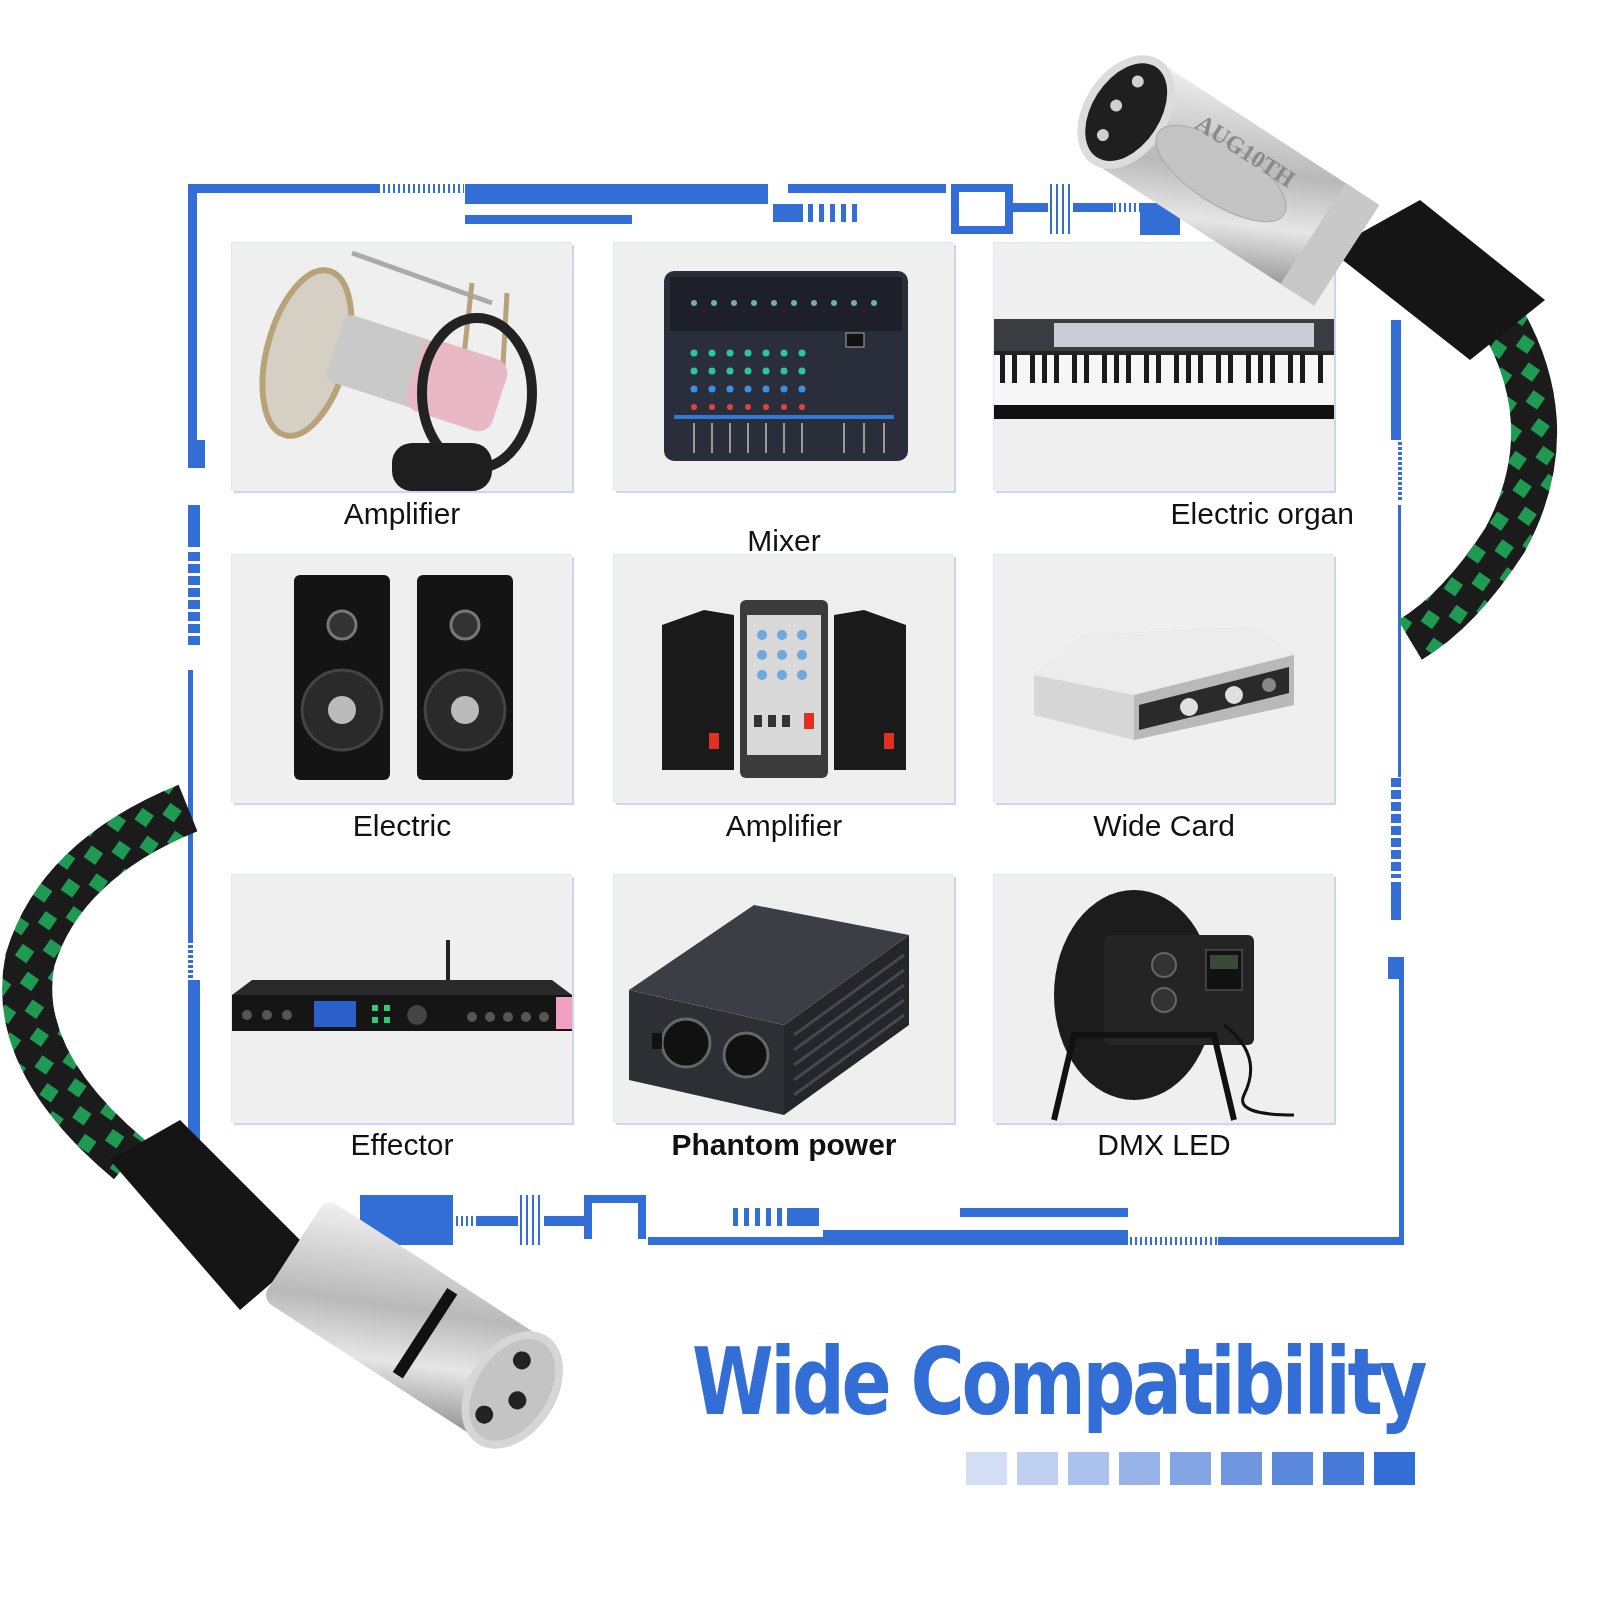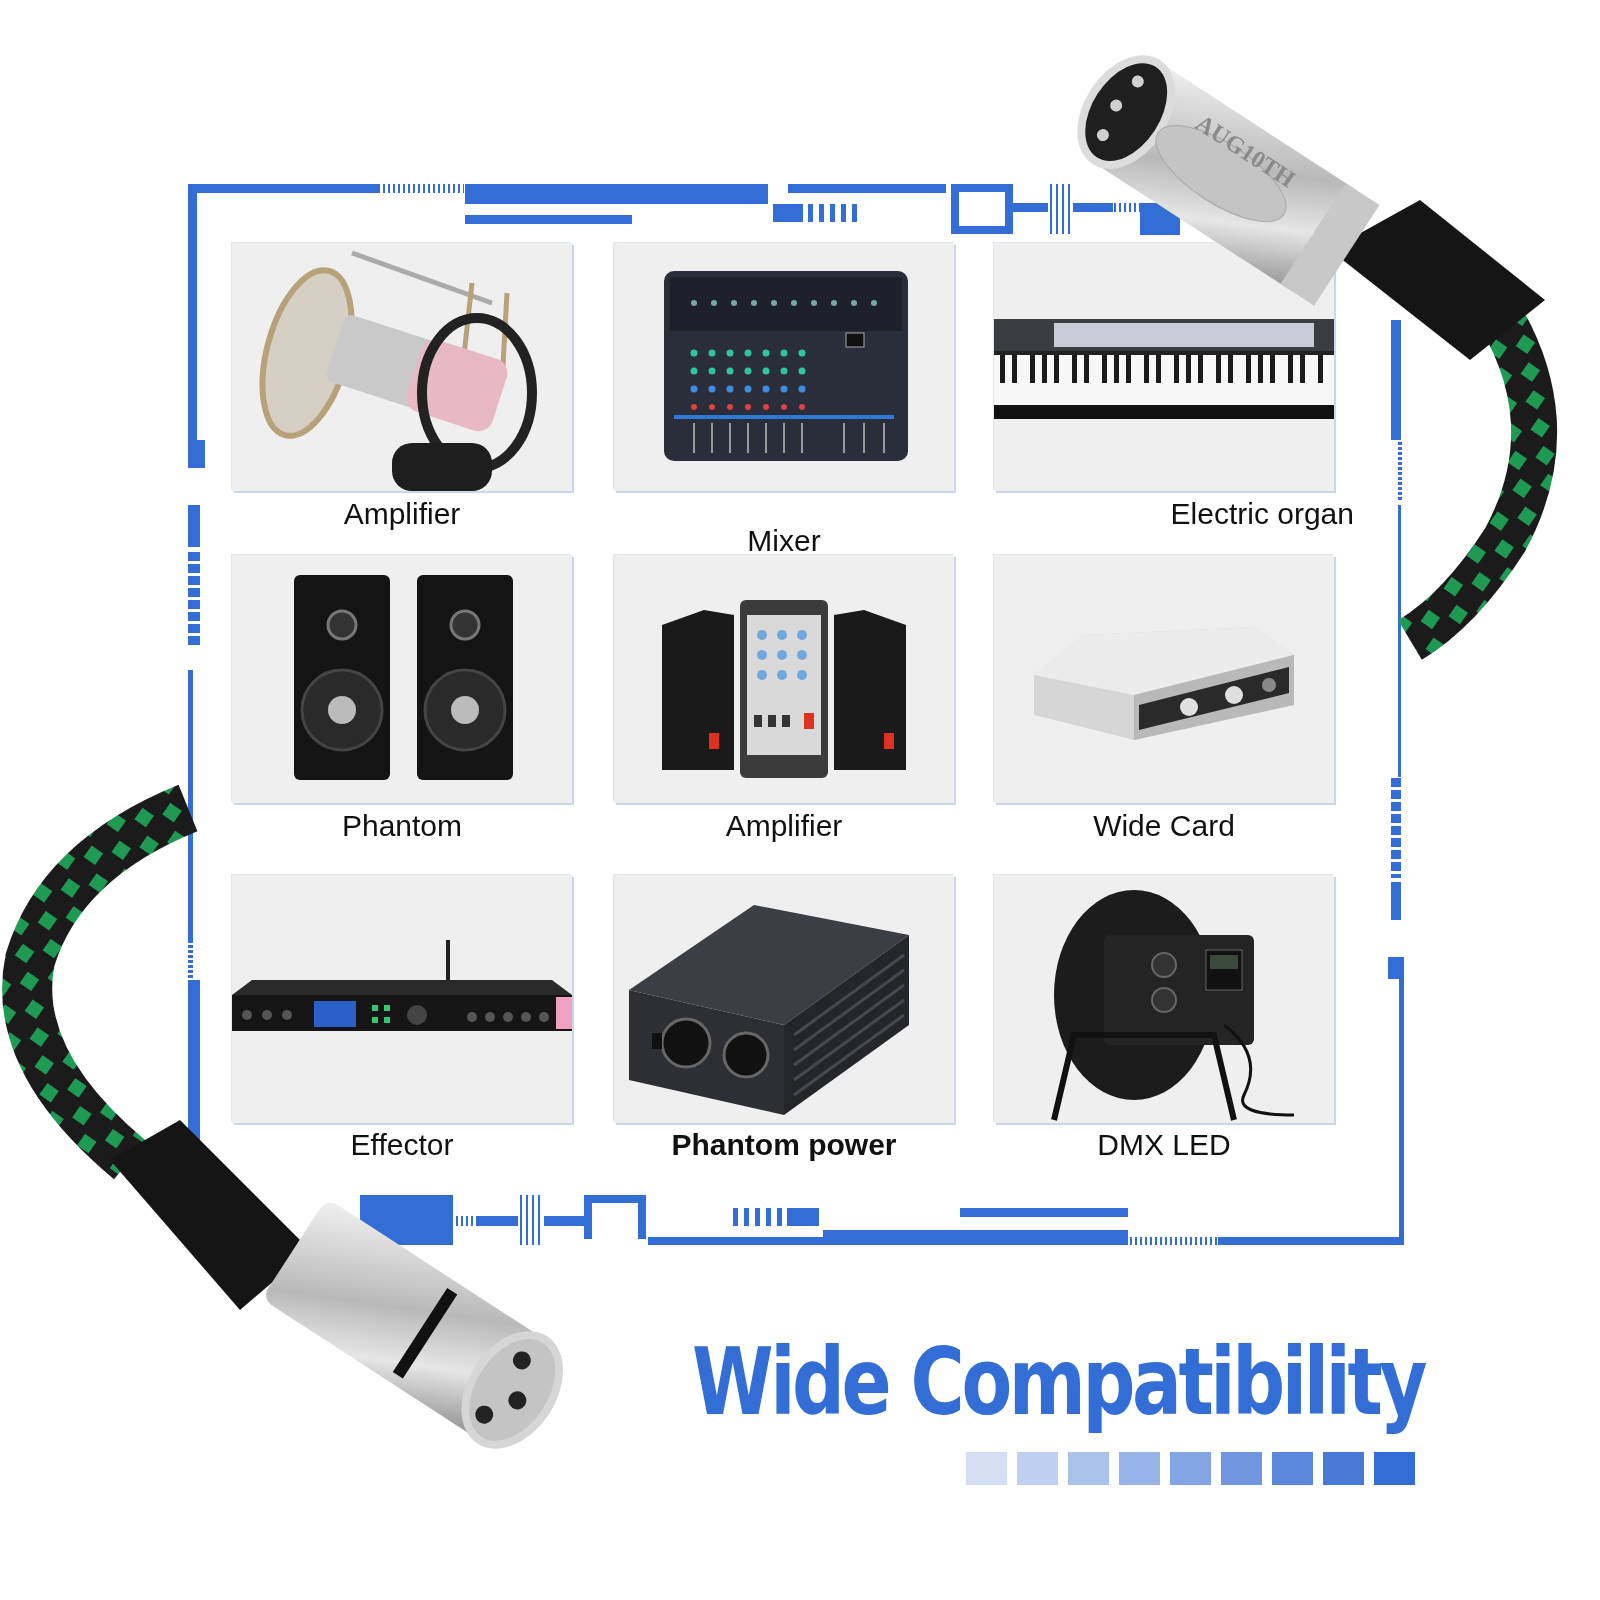--- a/index.html
+++ b/index.html
@@ -189,21 +189,21 @@
       <rect x="62" y="20" width="96" height="205" rx="6" fill="#141414"></rect>
       <rect x="185" y="20" width="96" height="205" rx="6" fill="#141414"></rect>
       <circle cx="110" cy="70" r="14" fill="#333" stroke="#777" stroke-width="3"></circle>
       <circle cx="233" cy="70" r="14" fill="#333" stroke="#777" stroke-width="3"></circle>
       <circle cx="110" cy="155" r="40" fill="#2a2a2a" stroke="#444" stroke-width="3"></circle>
       <circle cx="233" cy="155" r="40" fill="#2a2a2a" stroke="#444" stroke-width="3"></circle>
       <circle cx="110" cy="155" r="14" fill="#bbb"></circle>
       <circle cx="233" cy="155" r="14" fill="#bbb"></circle>
     </svg>
   </div>
-  <div class="label" style="left:212px;top:809px;">Phantom</div>
+  <div class="label" style="left:212px;top:809px;">Electric</div>
 
   <div class="card" style="left:614px;top:555px;">
     <svg width="340" height="248">
       <polygon points="48,70 90,55 120,60 120,215 48,215" fill="#1a1a1a"></polygon>
       <polygon points="220,60 250,55 292,70 292,215 220,215" fill="#1a1a1a"></polygon>
       <rect x="126" y="45" width="88" height="178" rx="6" fill="#3b3b3b"></rect>
       <rect x="133" y="60" width="74" height="140" fill="#d9d9d9"></rect>
       <g fill="#6fa8dc">
         <circle cx="148" cy="80" r="5"></circle>
           <circle cx="168" cy="80" r="5"></circle>

